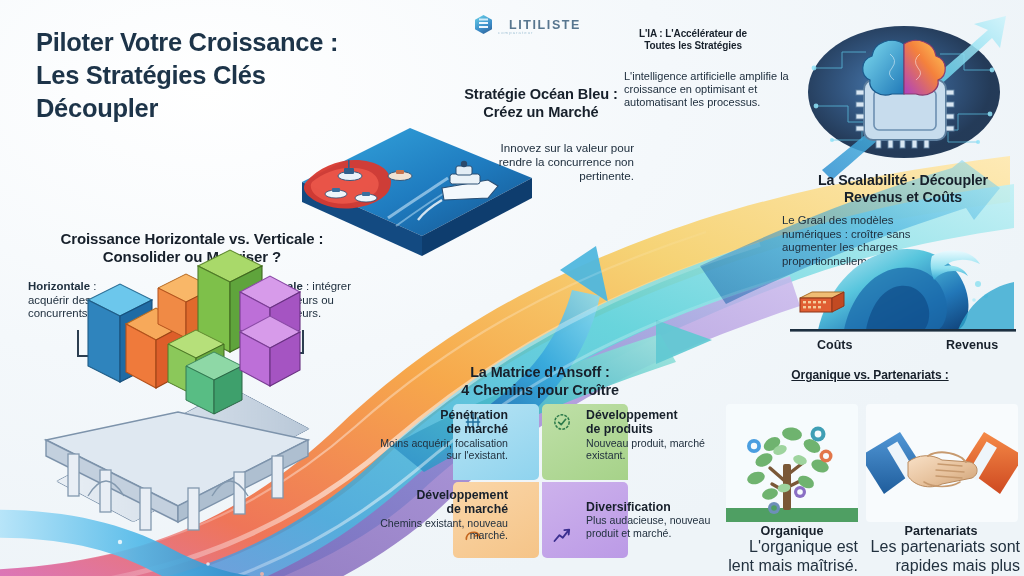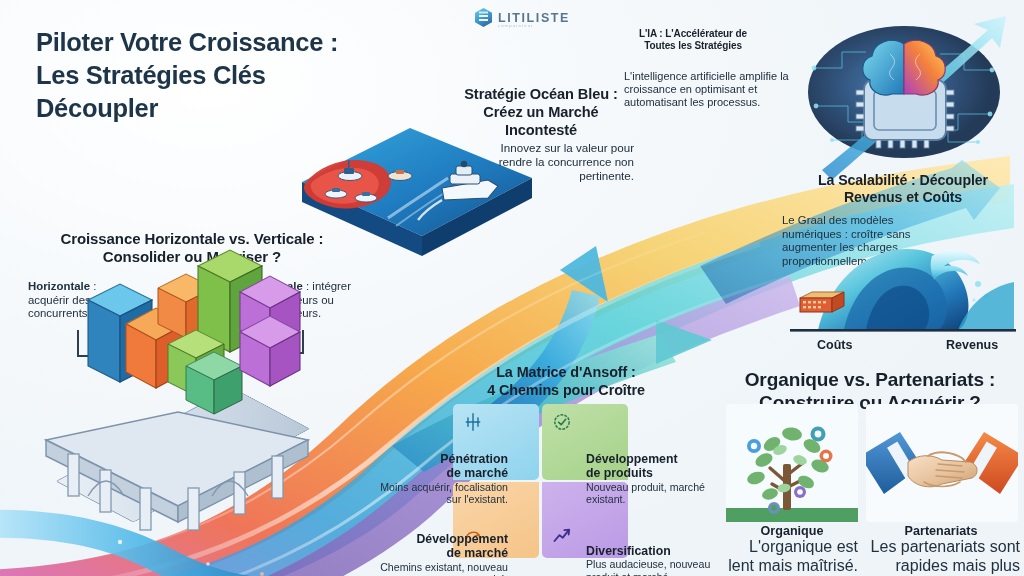--- a/index.html
+++ b/index.html
@@ -22,21 +22,21 @@
     font-size:25.5px; font-weight:bold; line-height:1.3;
     color:#1d3449; letter-spacing:-0.3px;
   }
   .sec-title{
     font-weight:bold; color:#17202b; text-align:center;
     line-height:1.22; letter-spacing:-0.1px;
   }
   .sec-body{ color:#20303f; line-height:1.2; }
 
   
-  .logo{ left:475px; top:8px; display:flex; align-items:center; gap:6px; opacity:.92;}
+  .logo{ left:475px; top:15px; display:flex; align-items:center; gap:17px; opacity:.92;}
   .logo-mark{ width:17px; height:19px; position:relative; }
   .logo-hex{
     width:17px;height:19px;
     background:linear-gradient(150deg,#5fd0e8,#2b83c4 60%,#1d4f86);
     clip-path:polygon(50% 0,100% 25%,100% 75%,50% 100%,0 75%,0 25%);
     display:block;
   }
   .logo-hex::after{
     content:""; position:absolute; left:4px; top:6.5px; width:9px; height:2px;
     background:#eaf6ff; box-shadow:0 4px 0 #eaf6ff, 0 -3.5px 0 #cdeaf8;
@@ -64,21 +64,21 @@
   
   .ansoff{ left:453px; top:404px; width:175px; height:156px; }
   .q{ position:absolute; width:86px; height:76px; }
   .q-inner{ position:absolute; inset:0; border-radius:5px; }
   .q1 .q-inner{ background:linear-gradient(150deg,#b7e4f4,#8fd3ee); border-radius:5px 5px 5px 0;}
   .q2 .q-inner{ background:linear-gradient(150deg,#bfe0a8,#a6d289); border-radius:5px 5px 0 5px;}
   .q3 .q-inner{ background:linear-gradient(150deg,#fad6a8,#f5c488); border-radius:5px 0 5px 5px;}
   .q4 .q-inner{ background:linear-gradient(150deg,#cdb2ec,#bb9ae6); border-radius:0 5px 5px 5px;}
   .q-icon{ position:absolute; width:20px; height:20px; }
 
-  .lbl-box{ position:absolute; width:130px;margin-top:44px; }
+  .lbl-box{ position:absolute; width:130px; }
   .lbl-h{ font-size:12.3px; font-weight:bold; color:#17202b; line-height:1.16;}
   .lbl-p{ font-size:10.6px; color:#22313f; line-height:1.16;}
 
   .cap-h{ font-size:12.6px; font-weight:bold; color:#17202b; text-align:center;}
   .cap-p{ font-size:16px; color:#22313f; text-align:right; line-height:1.17;}
 
   .leader{ position:absolute; background:#2c3e50; }
 </style>
 </head>
 <body>
@@ -300,21 +300,20 @@
       <rect x="158" y="54" width="30" height="10" rx="2.5" fill="#eaf2f8" stroke="#2a4e73" stroke-width="1"></rect>
       <rect x="164" y="46" width="16" height="9" rx="2" fill="#e3edf5" stroke="#2a4e73" stroke-width="1"></rect>
       <circle cx="172" cy="44" r="3.2" fill="#2b4a6b"></circle>
       <path d="M 150 80 C 140 86 132 92 126 100" stroke="#ffffff" stroke-width="2.4" fill="none" opacity=".8"></path>
     </g>
   </svg>
 
   <div class="abs sec-title" style="left:448px; top:86px; width:186px; font-size:14.6px;">
     <div>Stratégie Océan Bleu :</div>
     <div>Créez un Marché</div>
-    <div>Incontesté</div>
   </div>
   <div class="abs sec-body" style="left:470px; top:141px; width:164px; font-size:11.6px; text-align:right;">Innovez sur la valeur pour rendre la concurrence non pertinente.</div>
 
   <div class="abs sec-title" style="left:592px; top:28px; width:202px; font-size:10px;text-align:center;">
     <div>L'IA : L'Accélérateur de</div>
     <div>Toutes les Stratégies</div>
   </div>
   <div class="abs sec-body" style="left:624px; top:70px; width:170px; font-size:11px;">L'intelligence artificielle amplifie la croissance en optimisant et automatisant les processus.</div>
 
   <svg class="abs" style="left:792px; top:10px; width:228px; height:175px;" viewBox="0 0 228 175">
@@ -440,21 +439,21 @@
           <rect x="36" y="68" width="3" height="2.4"></rect>
       </g>
     </g>
 
     <rect x="8" y="91" width="226" height="2.6" fill="#1d2f40"></rect>
   </svg>
 
   <div class="abs axis-lbl" style="left:794px; top:338px;">Coûts</div>
   <div class="abs axis-lbl" style="left:923px; top:338px;">Revenus</div>
 
-  <div class="abs sec-title" style="left:430px; top:364px; width:272px; font-size:14.4px;">
+  <div class="abs sec-title" style="left:404px; top:364px; width:272px; font-size:14.4px;">
     <div>La Matrice d'Ansoff :</div>
     <div>4 Chemins pour Croître</div>
   </div>
 
   <div class="abs ansoff">
 
     <div class="q q1" style="left:0; top:0;">
       <div class="q-inner"></div>
       <svg class="q-icon" style="left:10px; top:8px;" viewBox="0 0 24 24">
         <g stroke="#1f6f9e" stroke-width="1.7" fill="none" stroke-linecap="round">
@@ -507,23 +506,22 @@
     <div class="lbl-h">Développement</div>
     <div class="lbl-h">de marché</div>
     <div class="lbl-p">Chemins existant, nouveau marché.</div>
   </div>
 
   <div class="abs lbl-box" style="left:586px; top:500px; text-align:left;">
     <div class="lbl-h">Diversification</div>
     <div class="lbl-p">Plus audacieuse, nouveau produit et marché.</div>
   </div>
 
-  <div class="abs sec-title" style="left:724px; top:368px; width:292px; font-size:19px;">
+  <div class="abs sec-title" style="left:724px; top:368px; width:292px; font-size:12px;text-decoration:underline;">
     <div>Organique vs. Partenariats :</div>
-    <div>Construire ou Acquérir ?</div>
   </div>
 
   <svg class="abs" style="left:726px; top:404px; width:132px; height:118px;" viewBox="0 0 132 118">
     <rect x="0" y="0" width="132" height="118" rx="4" fill="#f6fbfd"></rect>
     <rect x="0" y="104" width="132" height="14" rx="0" fill="#4f9f63"></rect>
     <path d="M 60 104 L 60 62 M 60 78 L 44 64 M 60 72 L 78 58 M 60 88 L 46 80 M 60 84 L 76 76" stroke="#7a5837" stroke-width="3.4" fill="none" stroke-linecap="round"></path>
     <rect x="57" y="60" width="8" height="46" fill="#7a5837" rx="2"></rect>
     <g fill="#6fb36f">
       <ellipse cx="38" cy="56" rx="9" ry="6" transform="rotate(-28 38 56)"></ellipse>
       <ellipse cx="30" cy="74" rx="9" ry="6" transform="rotate(-18 30 74)"></ellipse>

